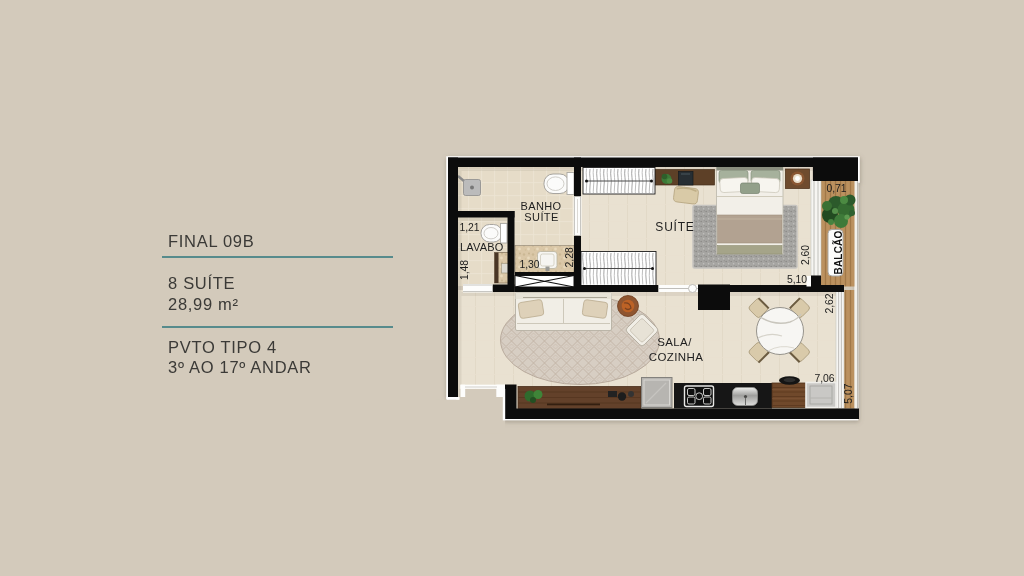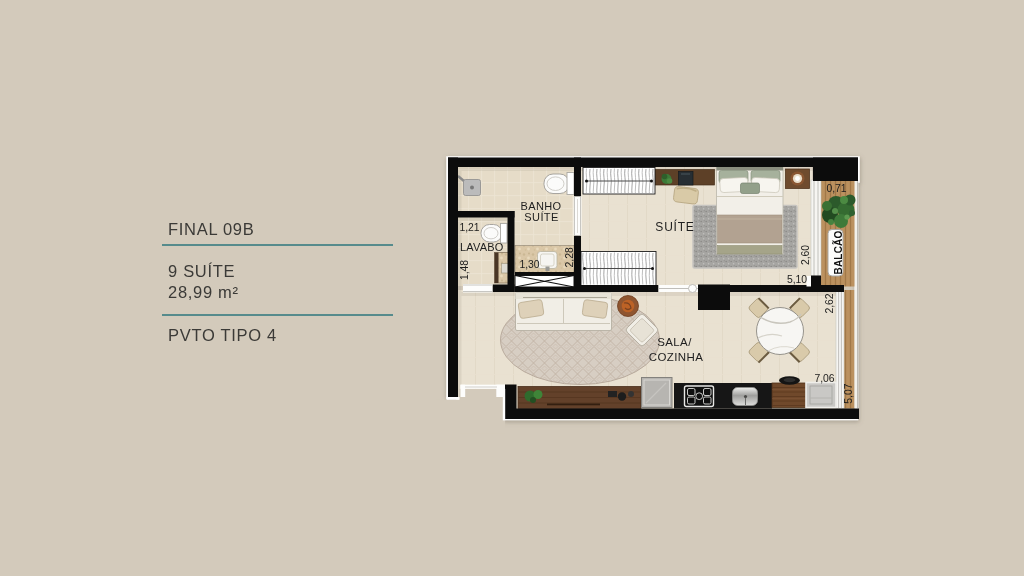--- a/index.html
+++ b/index.html
@@ -3,34 +3,35 @@
 <meta charset="utf-8">
 <style>
 html,body{margin:0;padding:0;width:1024px;height:576px;background:#d3cabb;font-family:"Liberation Sans",sans-serif;overflow:hidden}
 .abs{position:absolute}
 .t{position:absolute;color:#3b3a37;font-size:16.5px;letter-spacing:0.7px;white-space:nowrap;line-height:1}
 .ln{position:absolute;height:2px;background:#568b8c;width:231px;left:162px}
 </style>
 </head>
 <body>
 
-<div class="abs" style="left:0;top:4px;width:440px;height:404px">
+<div class="abs" style="left:0;top:16px;width:440px;height:404px">
 
 <div class="t" style="left:168px;top:217px">FINAL 09B</div>
 
 <div class="ln" style="top:240px"></div>
 
-<div class="t" style="left:168px;top:259px">9 SUÍTE</div>
+<div class="t" style="left:168px;top:259px">8 SUÍTE</div>
 
 <div class="t" style="left:168px;top:280px">28,99 m²</div>
 
 <div class="ln" style="top:310px"></div>
 
 <div class="t" style="left:168px;top:323px">PVTO TIPO 4</div>
 
+<div class="t" style="left:168px;top:343px">3º AO 17º ANDAR</div>
 </div>
 
 <svg class="abs" style="left:0;top:0" width="1024" height="576" viewBox="0 0 1024 576">
 <defs>
 <pattern id="tile" width="13" height="13" patternUnits="userSpaceOnUse">
 <rect width="13" height="13" fill="#e6dcc8"></rect>
 <path d="M0,0.6 H13 M0.6,0 V13" stroke="#ece4d2" stroke-width="0.9" fill="none"></path>
 </pattern>
 <pattern id="plank" width="19" height="17" patternUnits="userSpaceOnUse">
 <rect width="19" height="17" fill="#e9e1d1"></rect>

